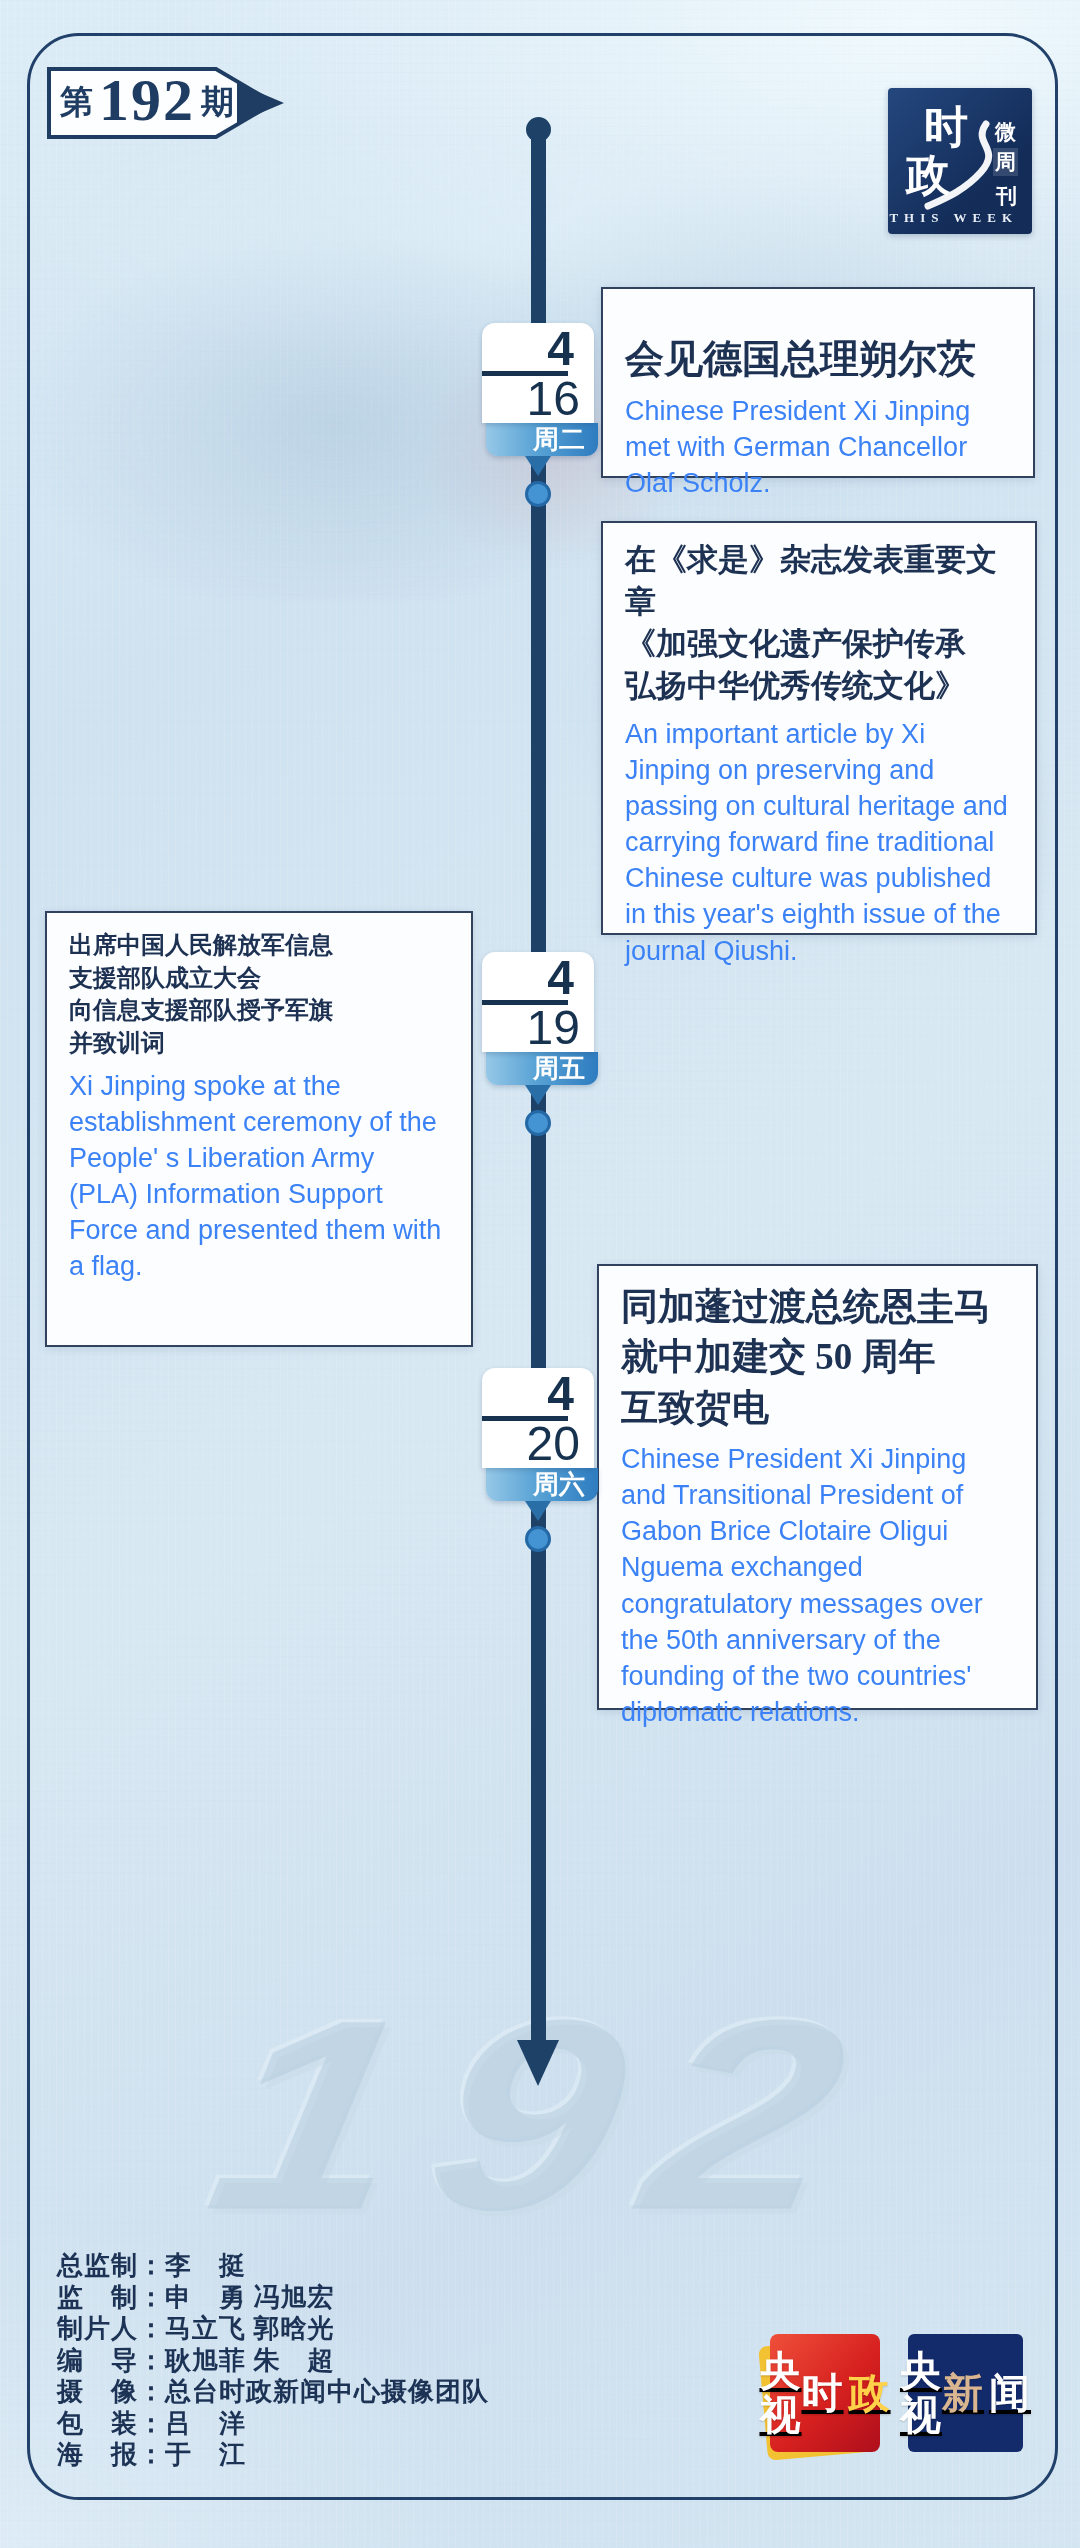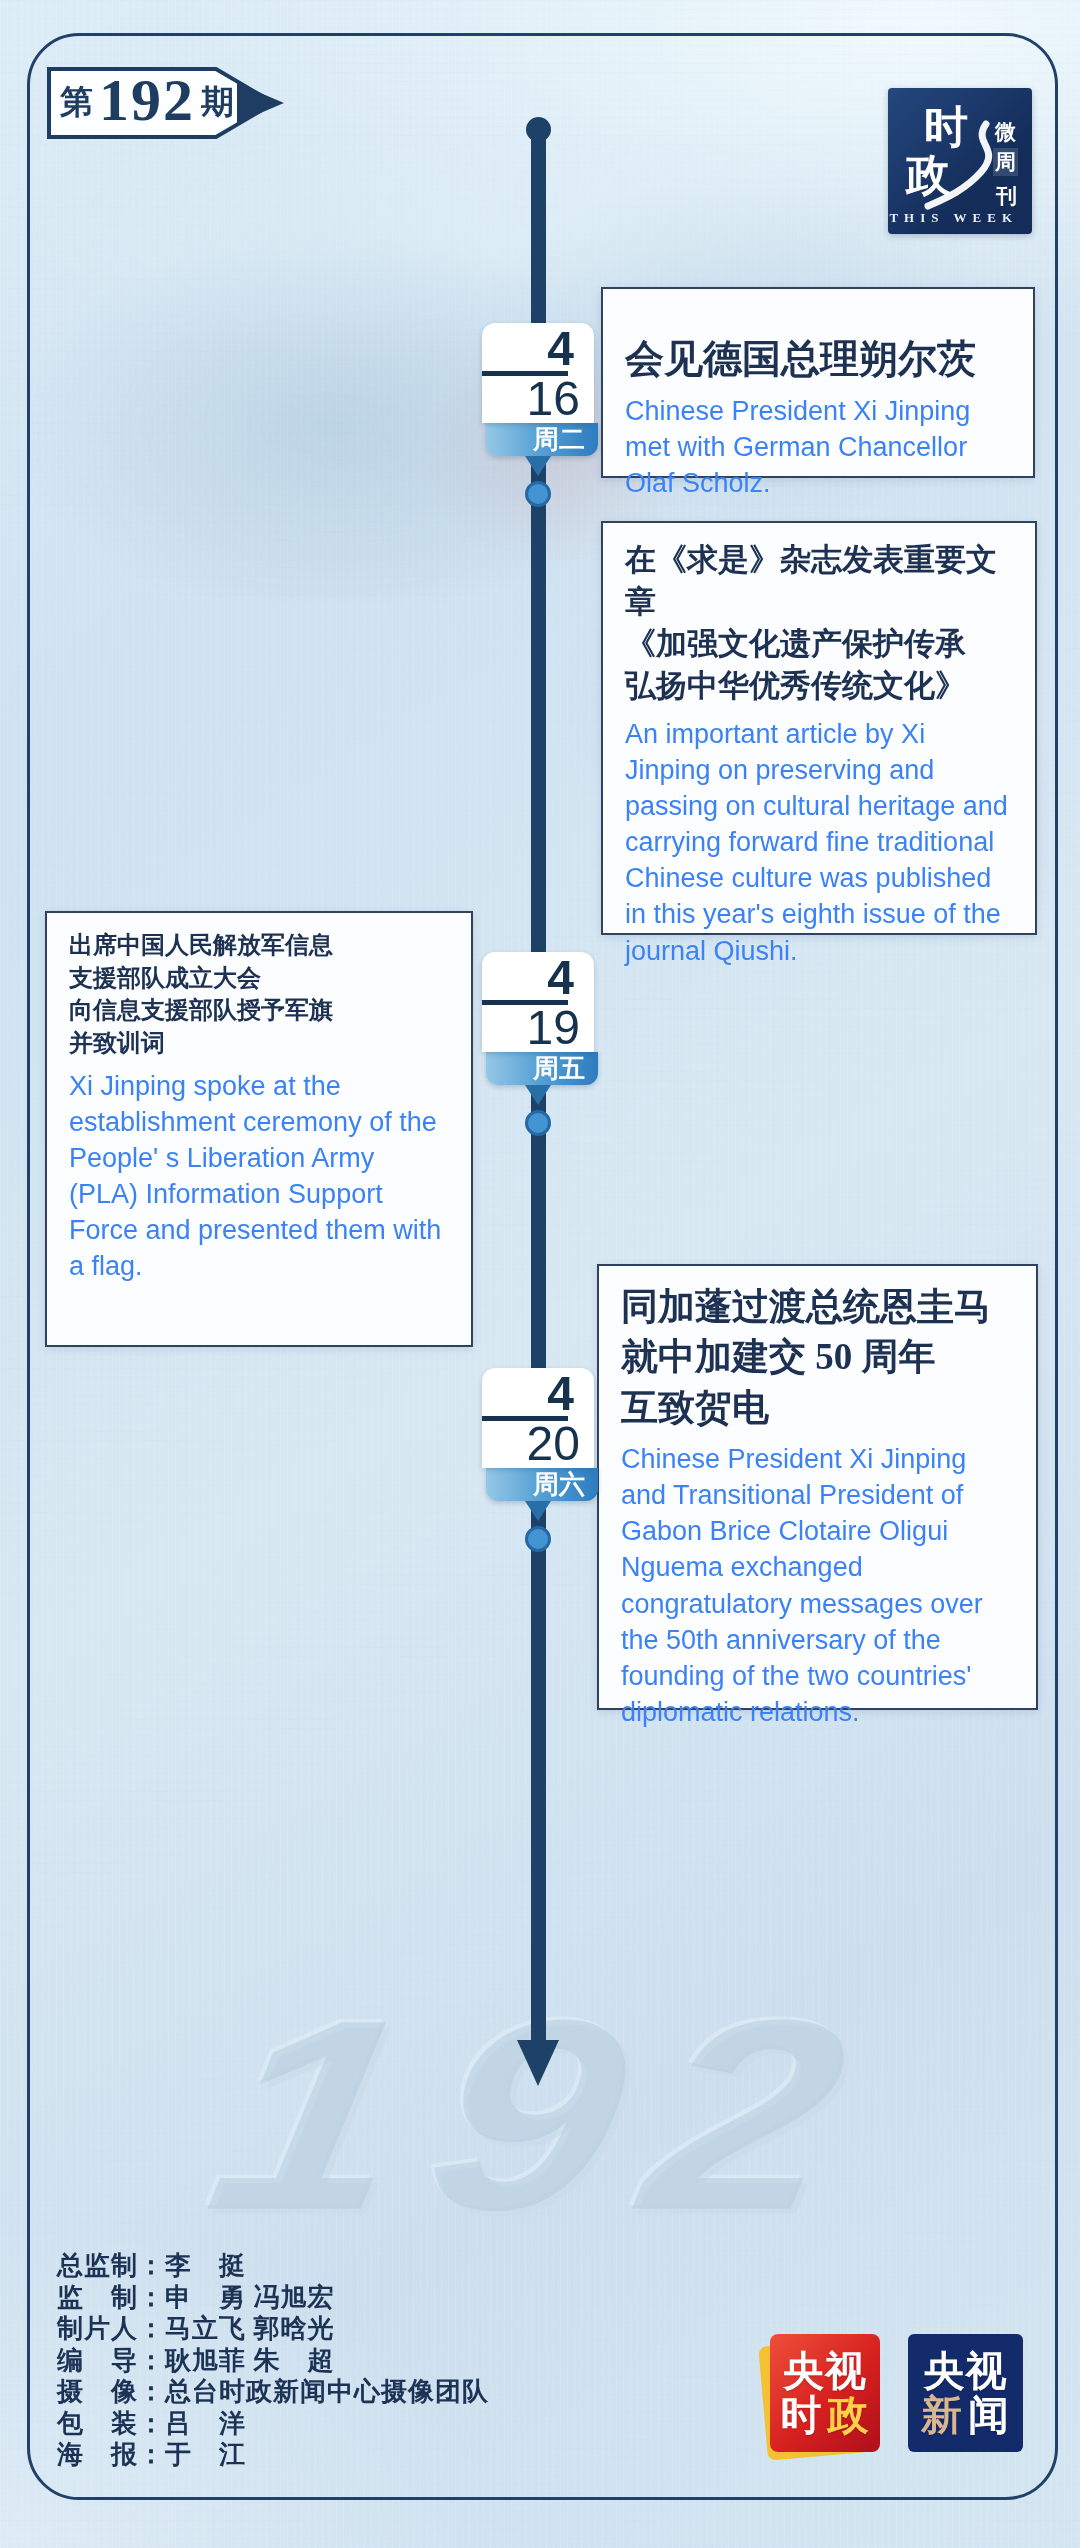--- a/index.html
+++ b/index.html
@@ -83,21 +83,21 @@
   .wm{position:absolute;left:30px;top:1925px;width:1030px;height:380px;z-index:1;overflow:hidden;
     font:italic 900 330px/380px "Liberation Sans",sans-serif;text-align:center;letter-spacing:34px;
     color:rgba(178,202,219,.50);transform:skewX(-10deg) scaleY(.82);
     text-shadow:6px 6px 0 rgba(200,219,232,.55), -4px -4px 0 rgba(225,238,246,.6);}
 
   
   .credits{position:absolute;left:57px;top:2250px;z-index:4;color:#1c3355;font-size:26px;line-height:31.5px;
     letter-spacing:1px;white-space:pre-line;font-weight:700;font-family:Liberation Serif, serif;}
   .sz-shadow{position:absolute;left:763px;top:2342px;width:110px;height:114px;background:#f2c233;
     border-radius:8px;transform:rotate(-5deg);z-index:4;}
-  .logo{display:flex;flex-direction:column;align-items:center;justify-content:center;gap:0;}
+  .logo{display:flex;flex-direction:row;align-items:center;justify-content:center;gap:0;text-decoration:underline;}
   .logo .row{display:flex;gap:5px;color:#fff;font-weight:900;font-size:41px;line-height:44px;letter-spacing:1px;
     text-shadow:0 1px 2px rgba(0,0,0,.18);}
   .logo-sz{position:absolute;left:770px;top:2334px;width:110px;height:118px;border-radius:8px;z-index:5;
     background:linear-gradient(135deg,#ef4f3a,#d6201f 55%,#ae0f1c);}
   .logo-xw{position:absolute;left:908px;top:2334px;width:115px;height:118px;border-radius:6px;z-index:5;
     background:#132a6b;}
   .accent-y{color:#ffd24a;}
   .accent-t{color:#d9b68f;}
 </style>
 </head>

